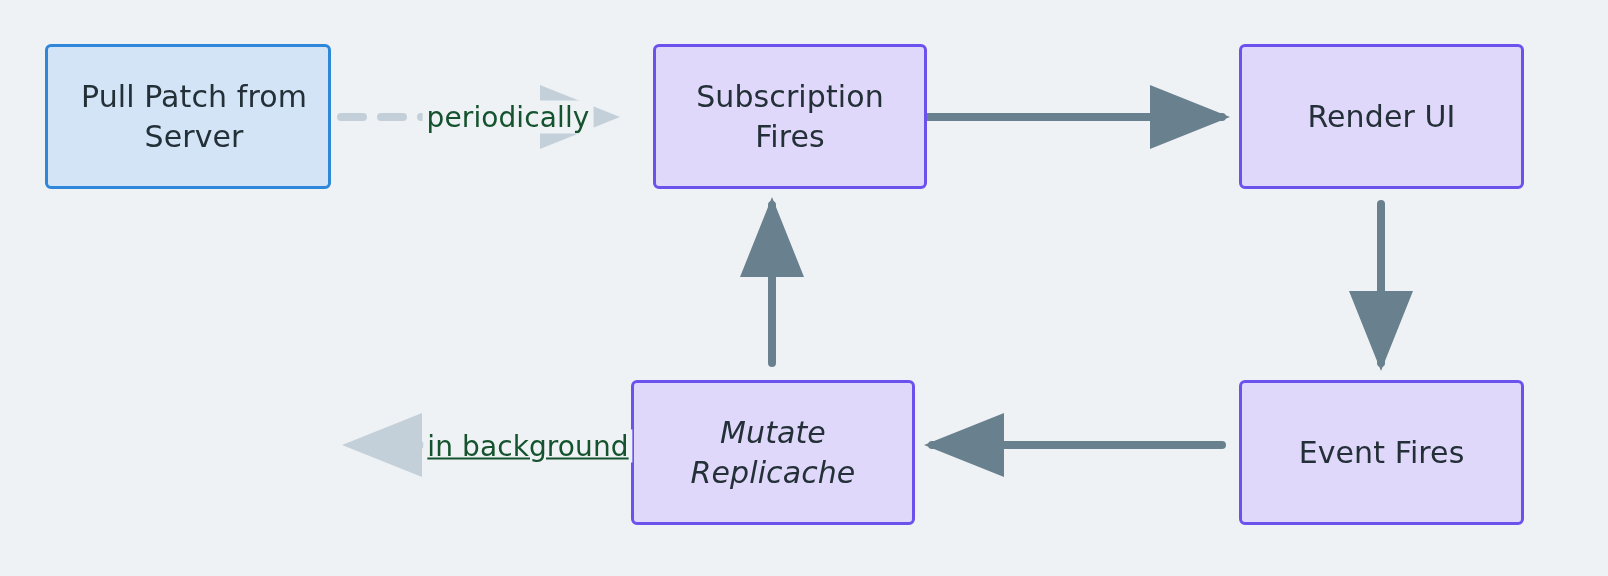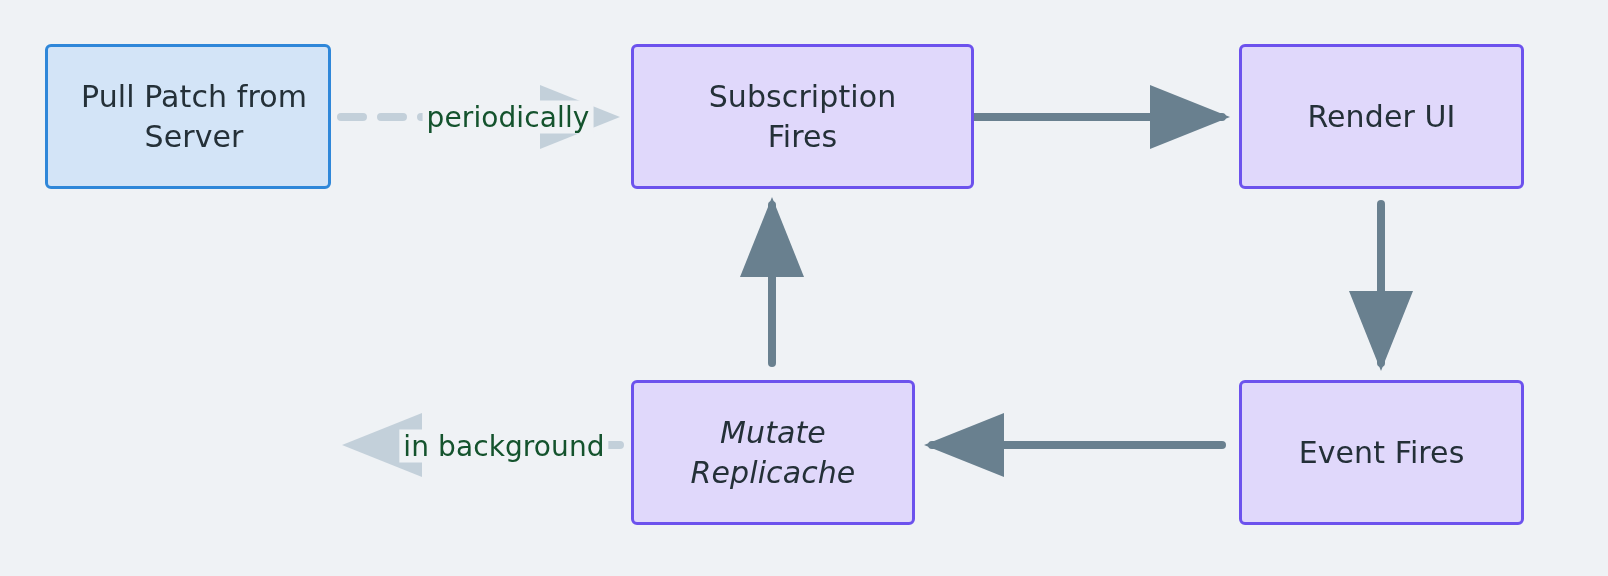--- a/index.html
+++ b/index.html
@@ -101,36 +101,36 @@
     <g>
       <line x1="620" y1="445" x2="350" y2="445" stroke="#c3d0da" stroke-width="8" stroke-linecap="round" stroke-dasharray="22 18" marker-end="url(#arrow-dashed)"></line>
     </g>
   </svg>
 
   <div class="node node-blue" style="left:45px; top:44px; width:286px; height:145px;padding-left:12px;">
     <span>Pull Patch from
 Server</span>
   </div>
 
-  <div class="node node-purple" style="left:631px; top:44px; width:343px; height:145px;text-align:center;">
+  <div class="node node-purple" style="left:653px; top:44px; width:274px; height:145px;text-align:center;">
     <span>Subscription
 Fires</span>
   </div>
 
   <div class="node node-purple" style="left:1239px; top:44px; width:285px; height:145px;">
     <span>Render UI</span>
   </div>
 
 
   <div class="node node-purple" style="left:631px; top:380px; width:284px; height:145px;font-style:italic;">
     <span>Mutate
 Replicache</span>
   </div>
 
   <div class="node node-purple" style="left:1239px; top:380px; width:285px; height:145px;">
     <span>Event Fires</span>
   </div>
 
   <div class="edge-label" style="left:480px; top:117px; transform:translate(-50%,-50%);">periodically</div>
 
-  <div class="edge-label" style="left:476px; top:446px; transform:translate(-50%,-50%);">in background</div>
+  <div class="edge-label" style="left:500px; top:446px; transform:translate(-50%,-50%);text-decoration:underline;">in background</div>
 
 </div>
 
 </body></html>

